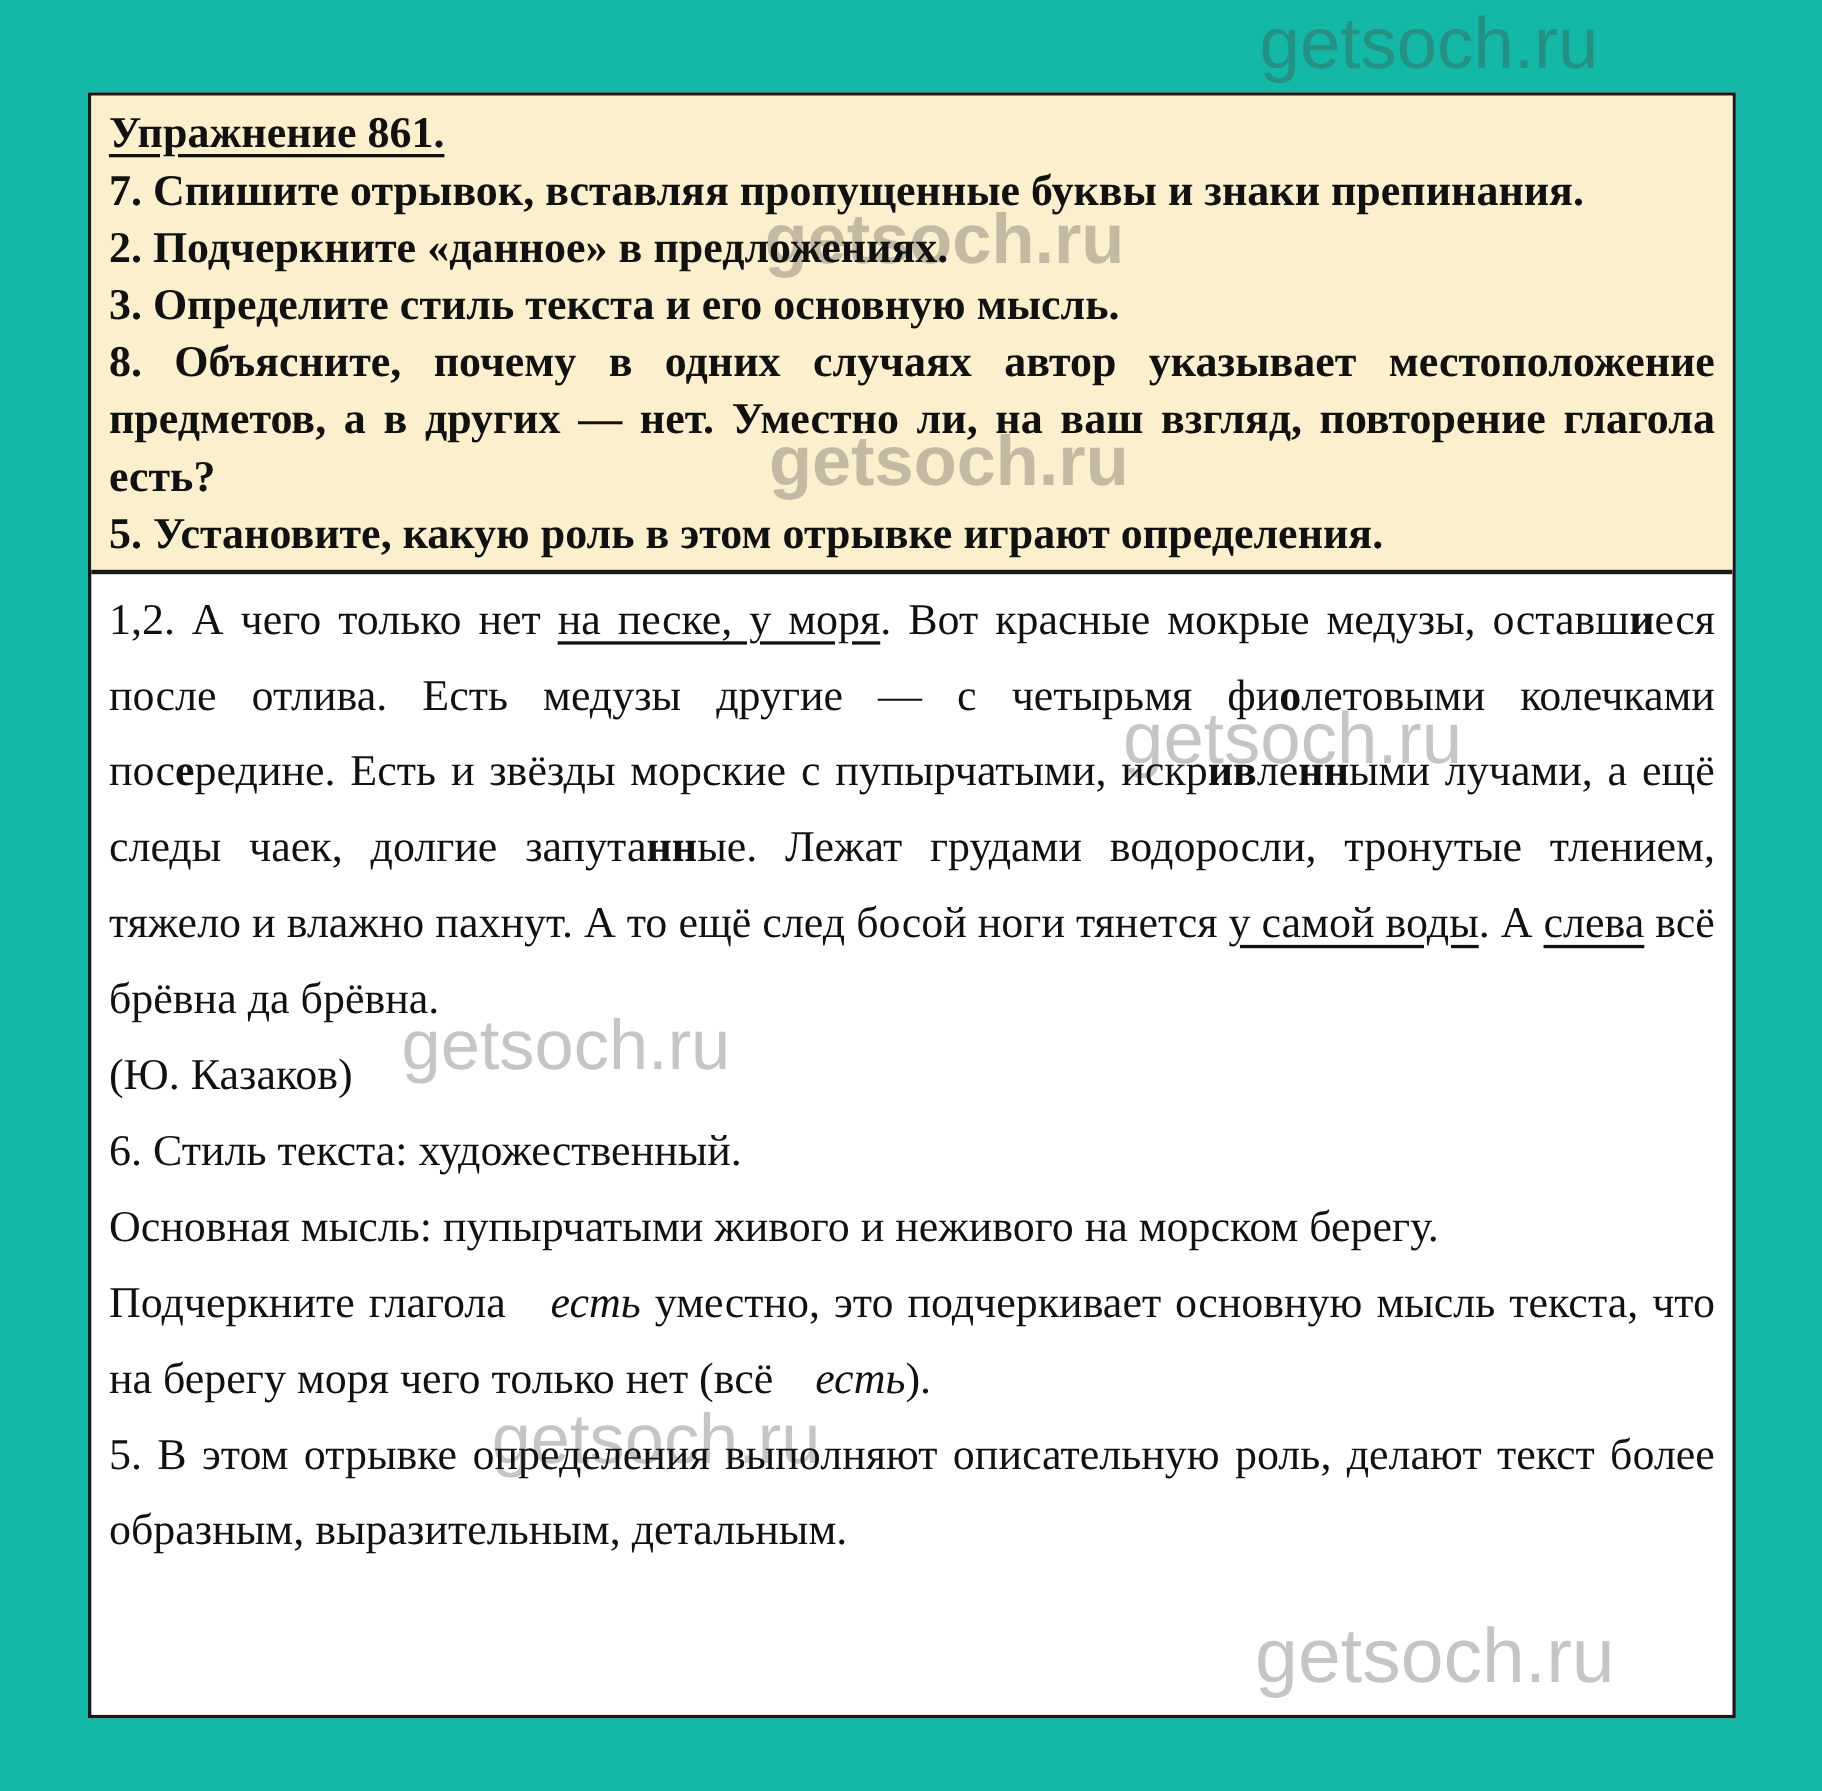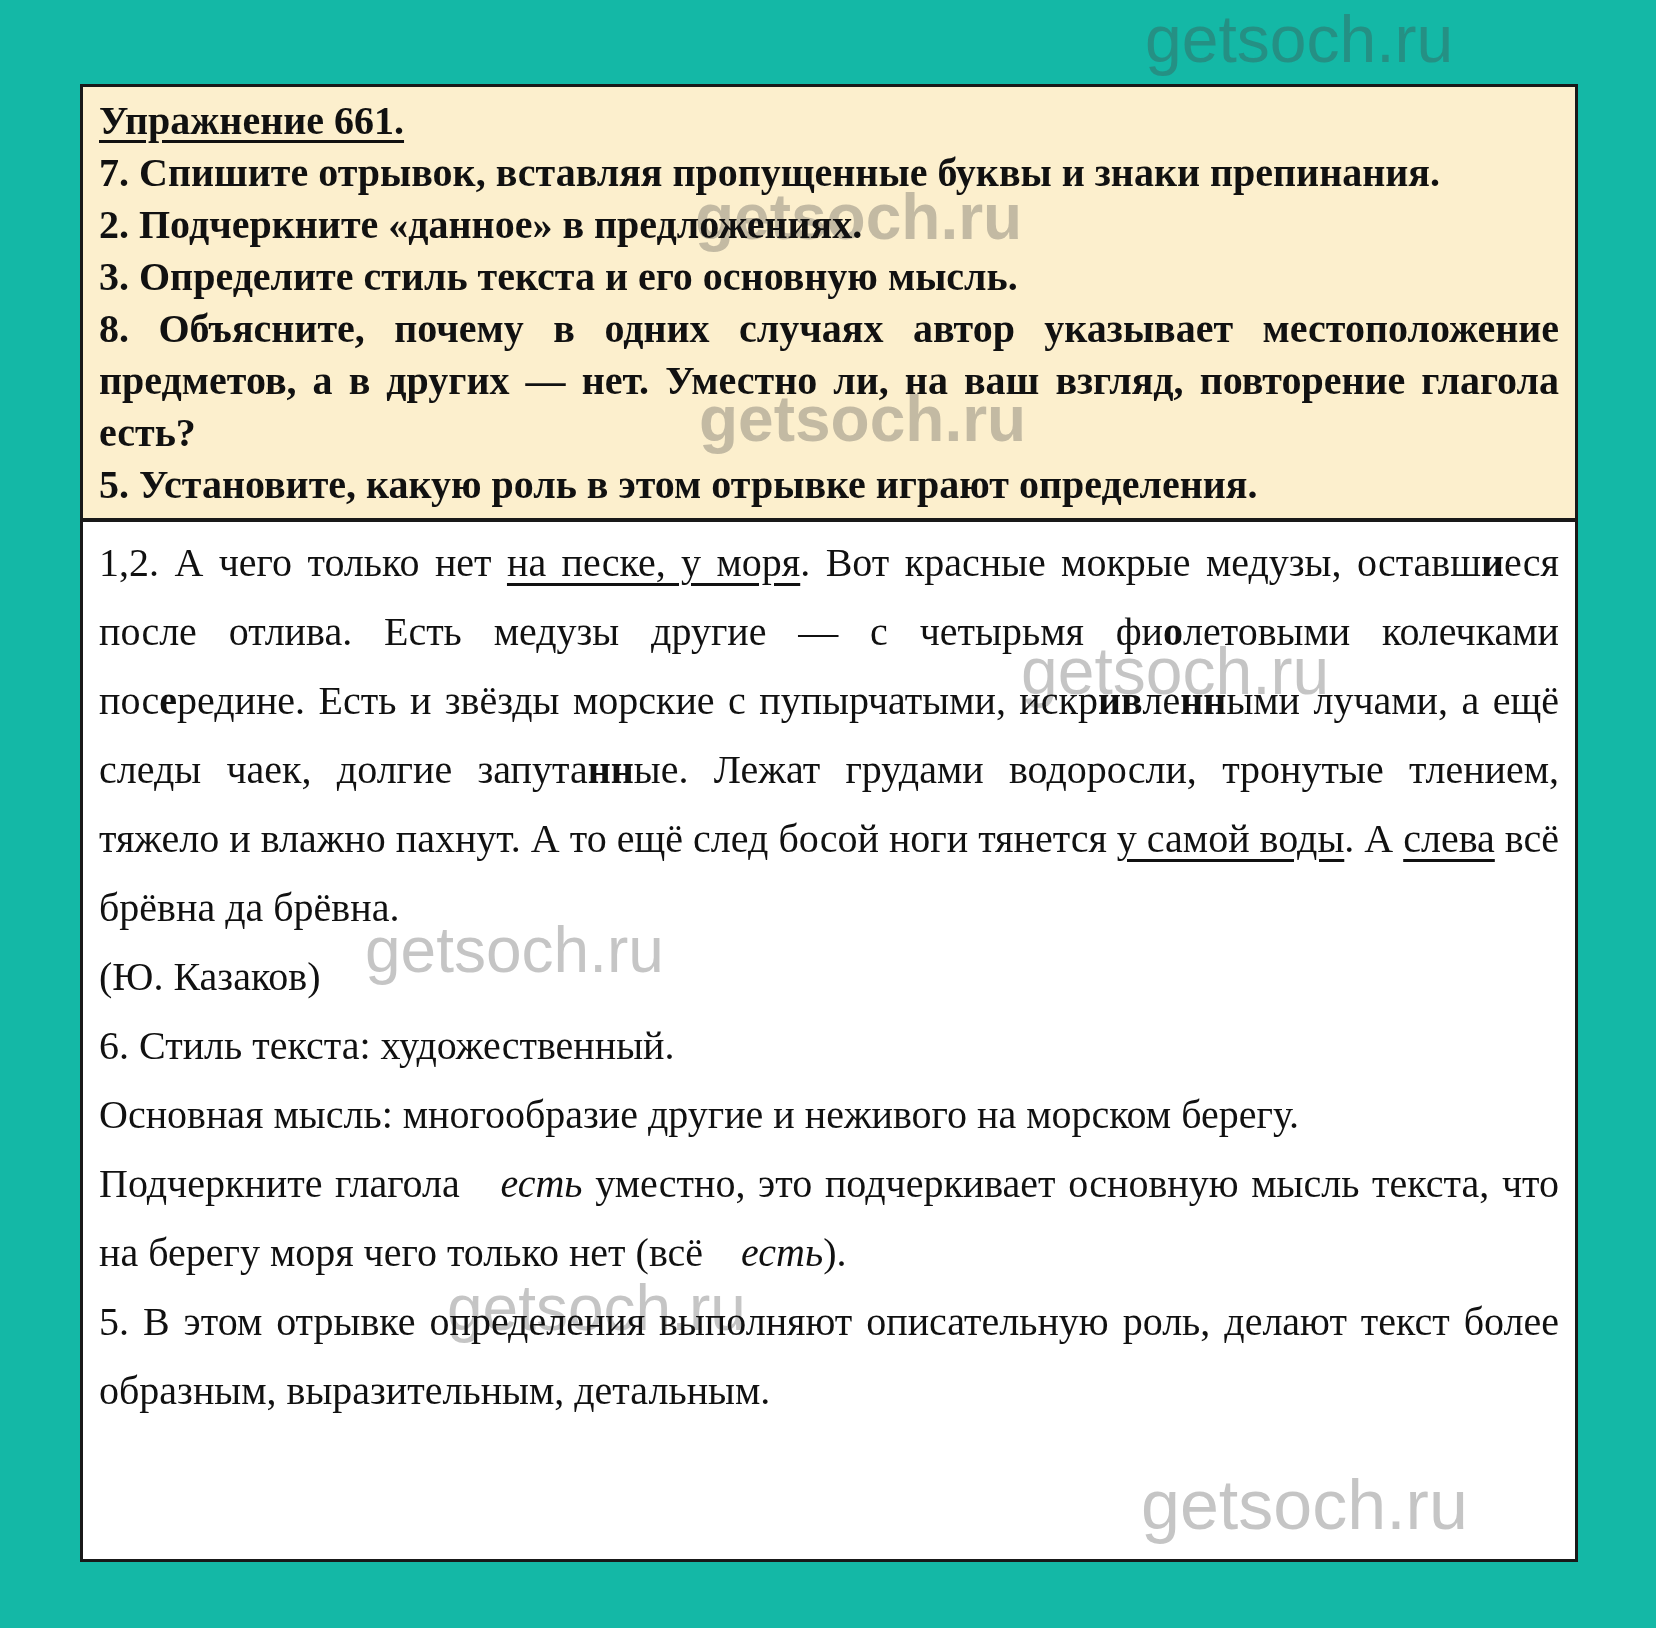--- a/index.html
+++ b/index.html
@@ -59,36 +59,36 @@
 
 <div class="page">
 
   <span class="wm wm-tr">getsoch.ru</span>
 
   <div class="box">
 
     <div class="task">
       <span class="wm wm-a">getsoch.ru</span>
       <span class="wm wm-b">getsoch.ru</span>
-      <p class="title-line"><span class="task-title">Упражнение 661.</span></p>
+      <p class="title-line"><span class="task-title">Упражнение 861.</span></p>
       <p>7. Спишите отрывок, вставляя пропущенные буквы и знаки препинания.</p>
       <p>2. Подчеркните «данное» в предложениях.</p>
       <p>3. Определите стиль текста и его основную мысль.</p>
       <p>8. Объясните, почему в одних случаях автор указывает местоположение предметов, а в других — нет. Уместно ли, на ваш взгляд, повторение глагола есть?</p>
       <p>5. Установите, какую роль в этом отрывке играют определения.</p>
     </div>
 
     <div class="answer">
       <span class="wm wm-c">getsoch.ru</span>
       <span class="wm wm-d">getsoch.ru</span>
       <span class="wm wm-e">getsoch.ru</span>
       <span class="wm wm-f">getsoch.ru</span>
       <p class="j"><span>1,2. А чего только нет </span><span class="seg-underline">на песке, у моря</span><span>. Вот красные мокрые медузы, оставш</span><span class="seg-bold">и</span><span>еся после отлива. Есть медузы другие — с четырьмя фи</span><span class="seg-bold">о</span><span>летовыми колечками пос</span><span class="seg-bold">е</span><span>редине. Есть и звёзды морские с пупырчатыми, искр</span><span class="seg-bold">ив</span><span>ле</span><span class="seg-bold">нн</span><span>ыми лучами, а ещё следы чаек, долгие запута</span><span class="seg-bold">нн</span><span>ые. Лежат грудами водоросли, тронутые тлением, тяжело и влажно пахнут. А то ещё след босой ноги тянется </span><span class="seg-underline">у самой воды</span><span>. А </span><span class="seg-underline">слева</span><span> всё брёвна да брёвна.</span></p>
       <p><span>(Ю. Казаков)</span></p>
       <p><span>6. Стиль текста: художественный.</span></p>
-      <p><span>Основная мысль: многообразие другие и неживого на морском берегу.</span></p>
+      <p><span>Основная мысль: пупырчатыми живого и неживого на морском берегу.</span></p>
       <p class="j"><span>Подчеркните глагола </span><span class="seg-italic">есть</span><span> уместно, это подчеркивает основную мысль текста, что на берегу моря чего только нет (всё </span><span class="seg-italic">есть</span><span>).</span></p>
       <p class="j"><span>5. В этом отрывке определения выполняют описательную роль, делают текст более образным, выразительным, детальным.</span></p>
     </div>
 
   </div>
 
 </div>
 
 </body></html>

